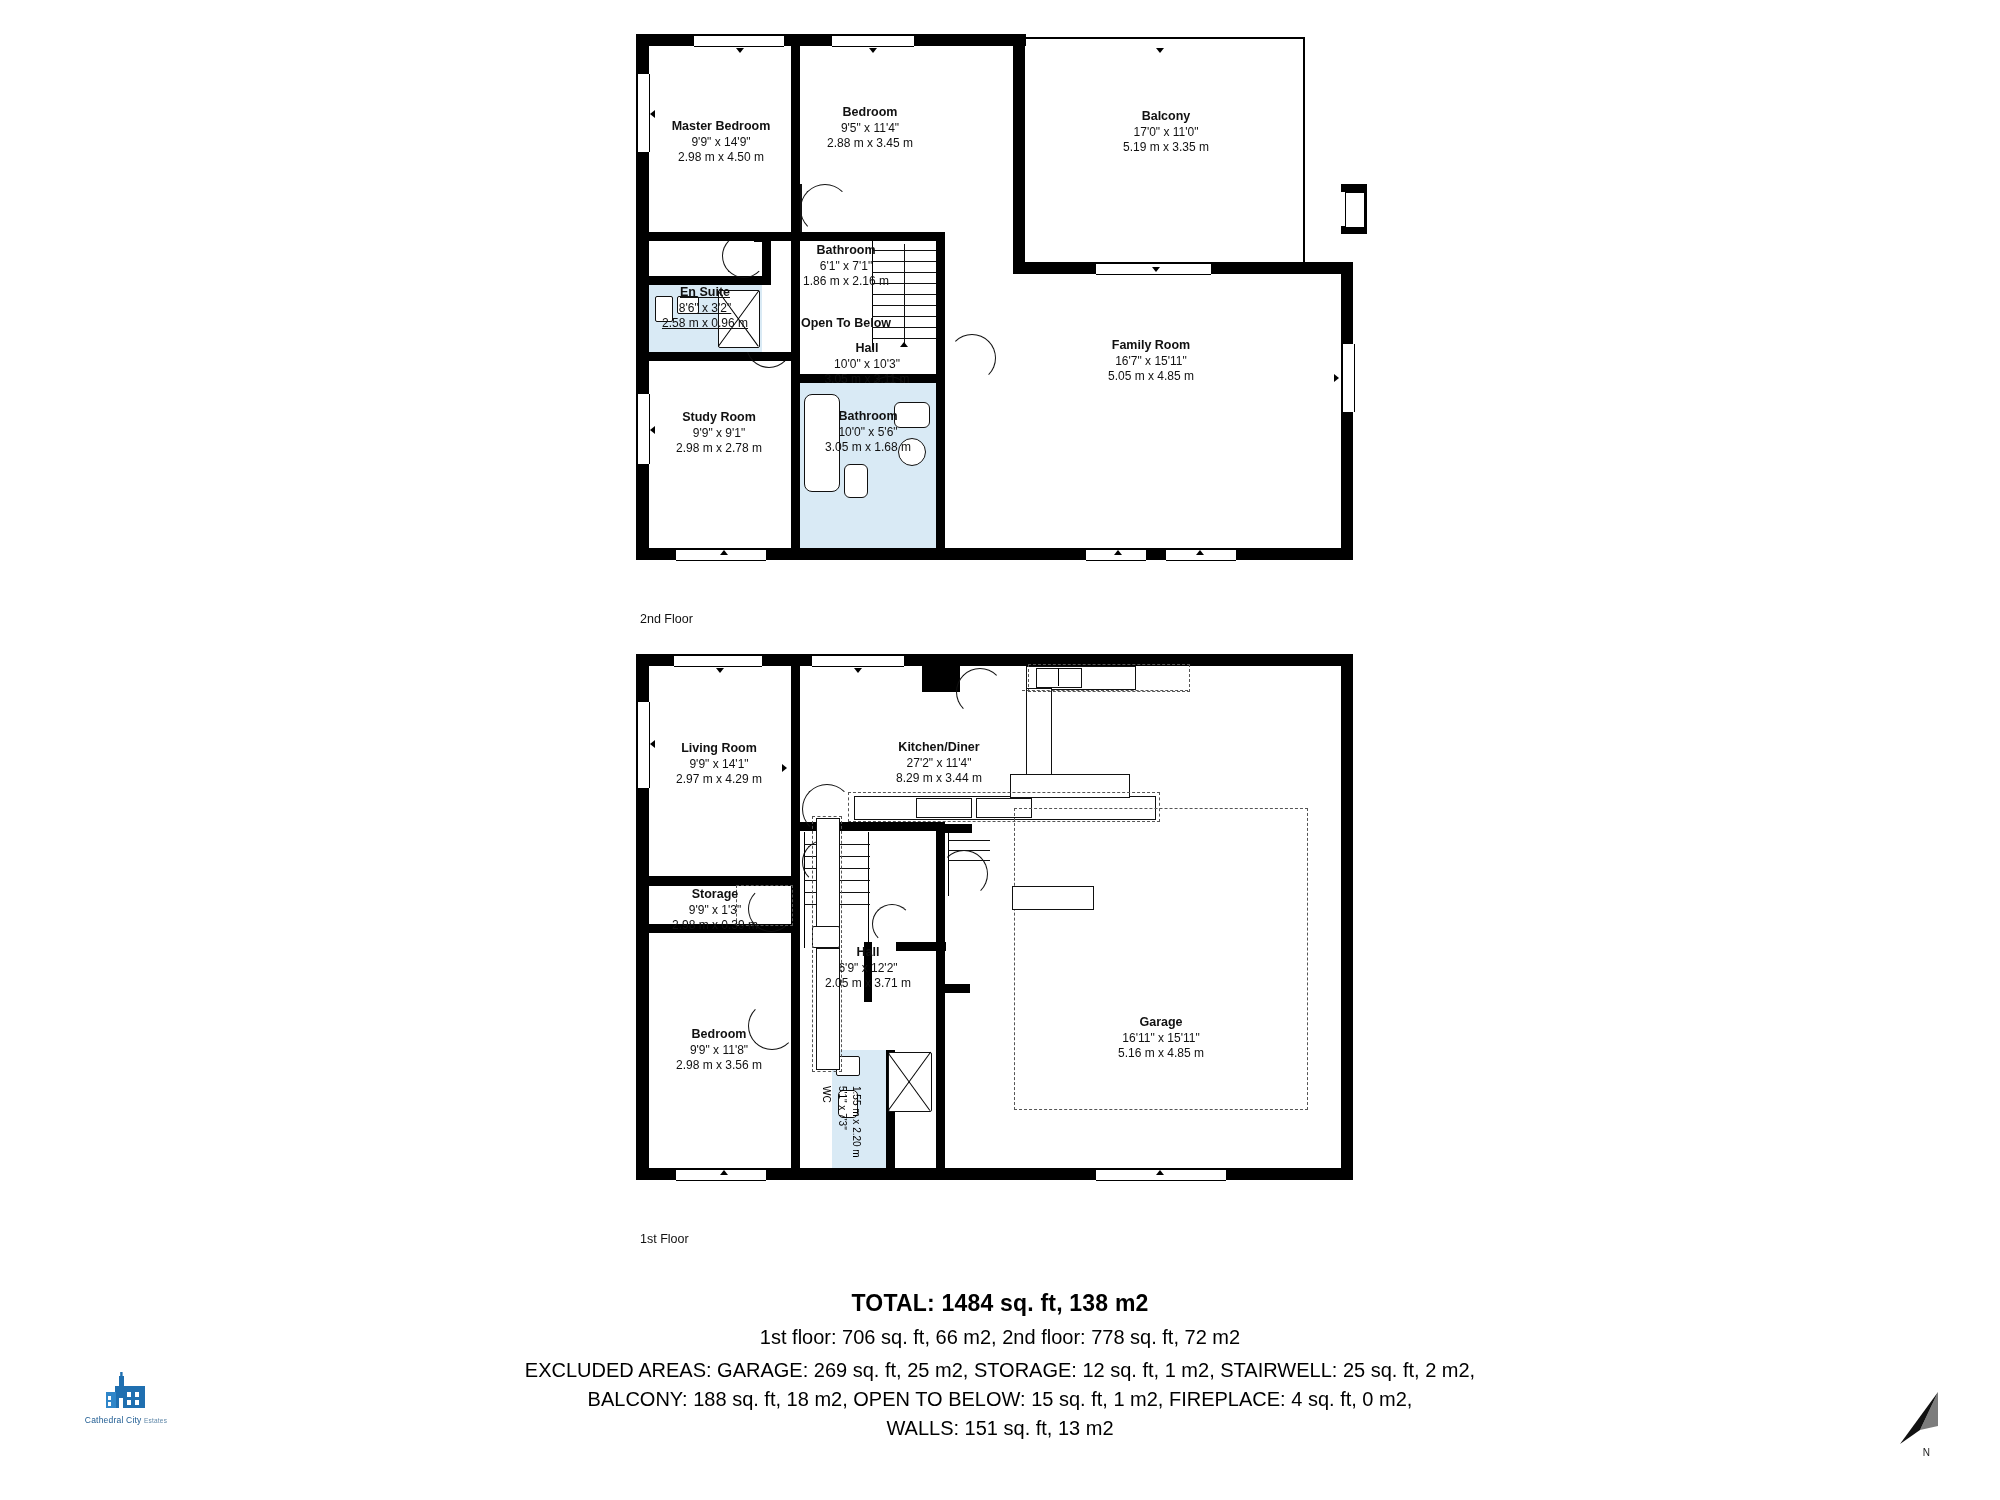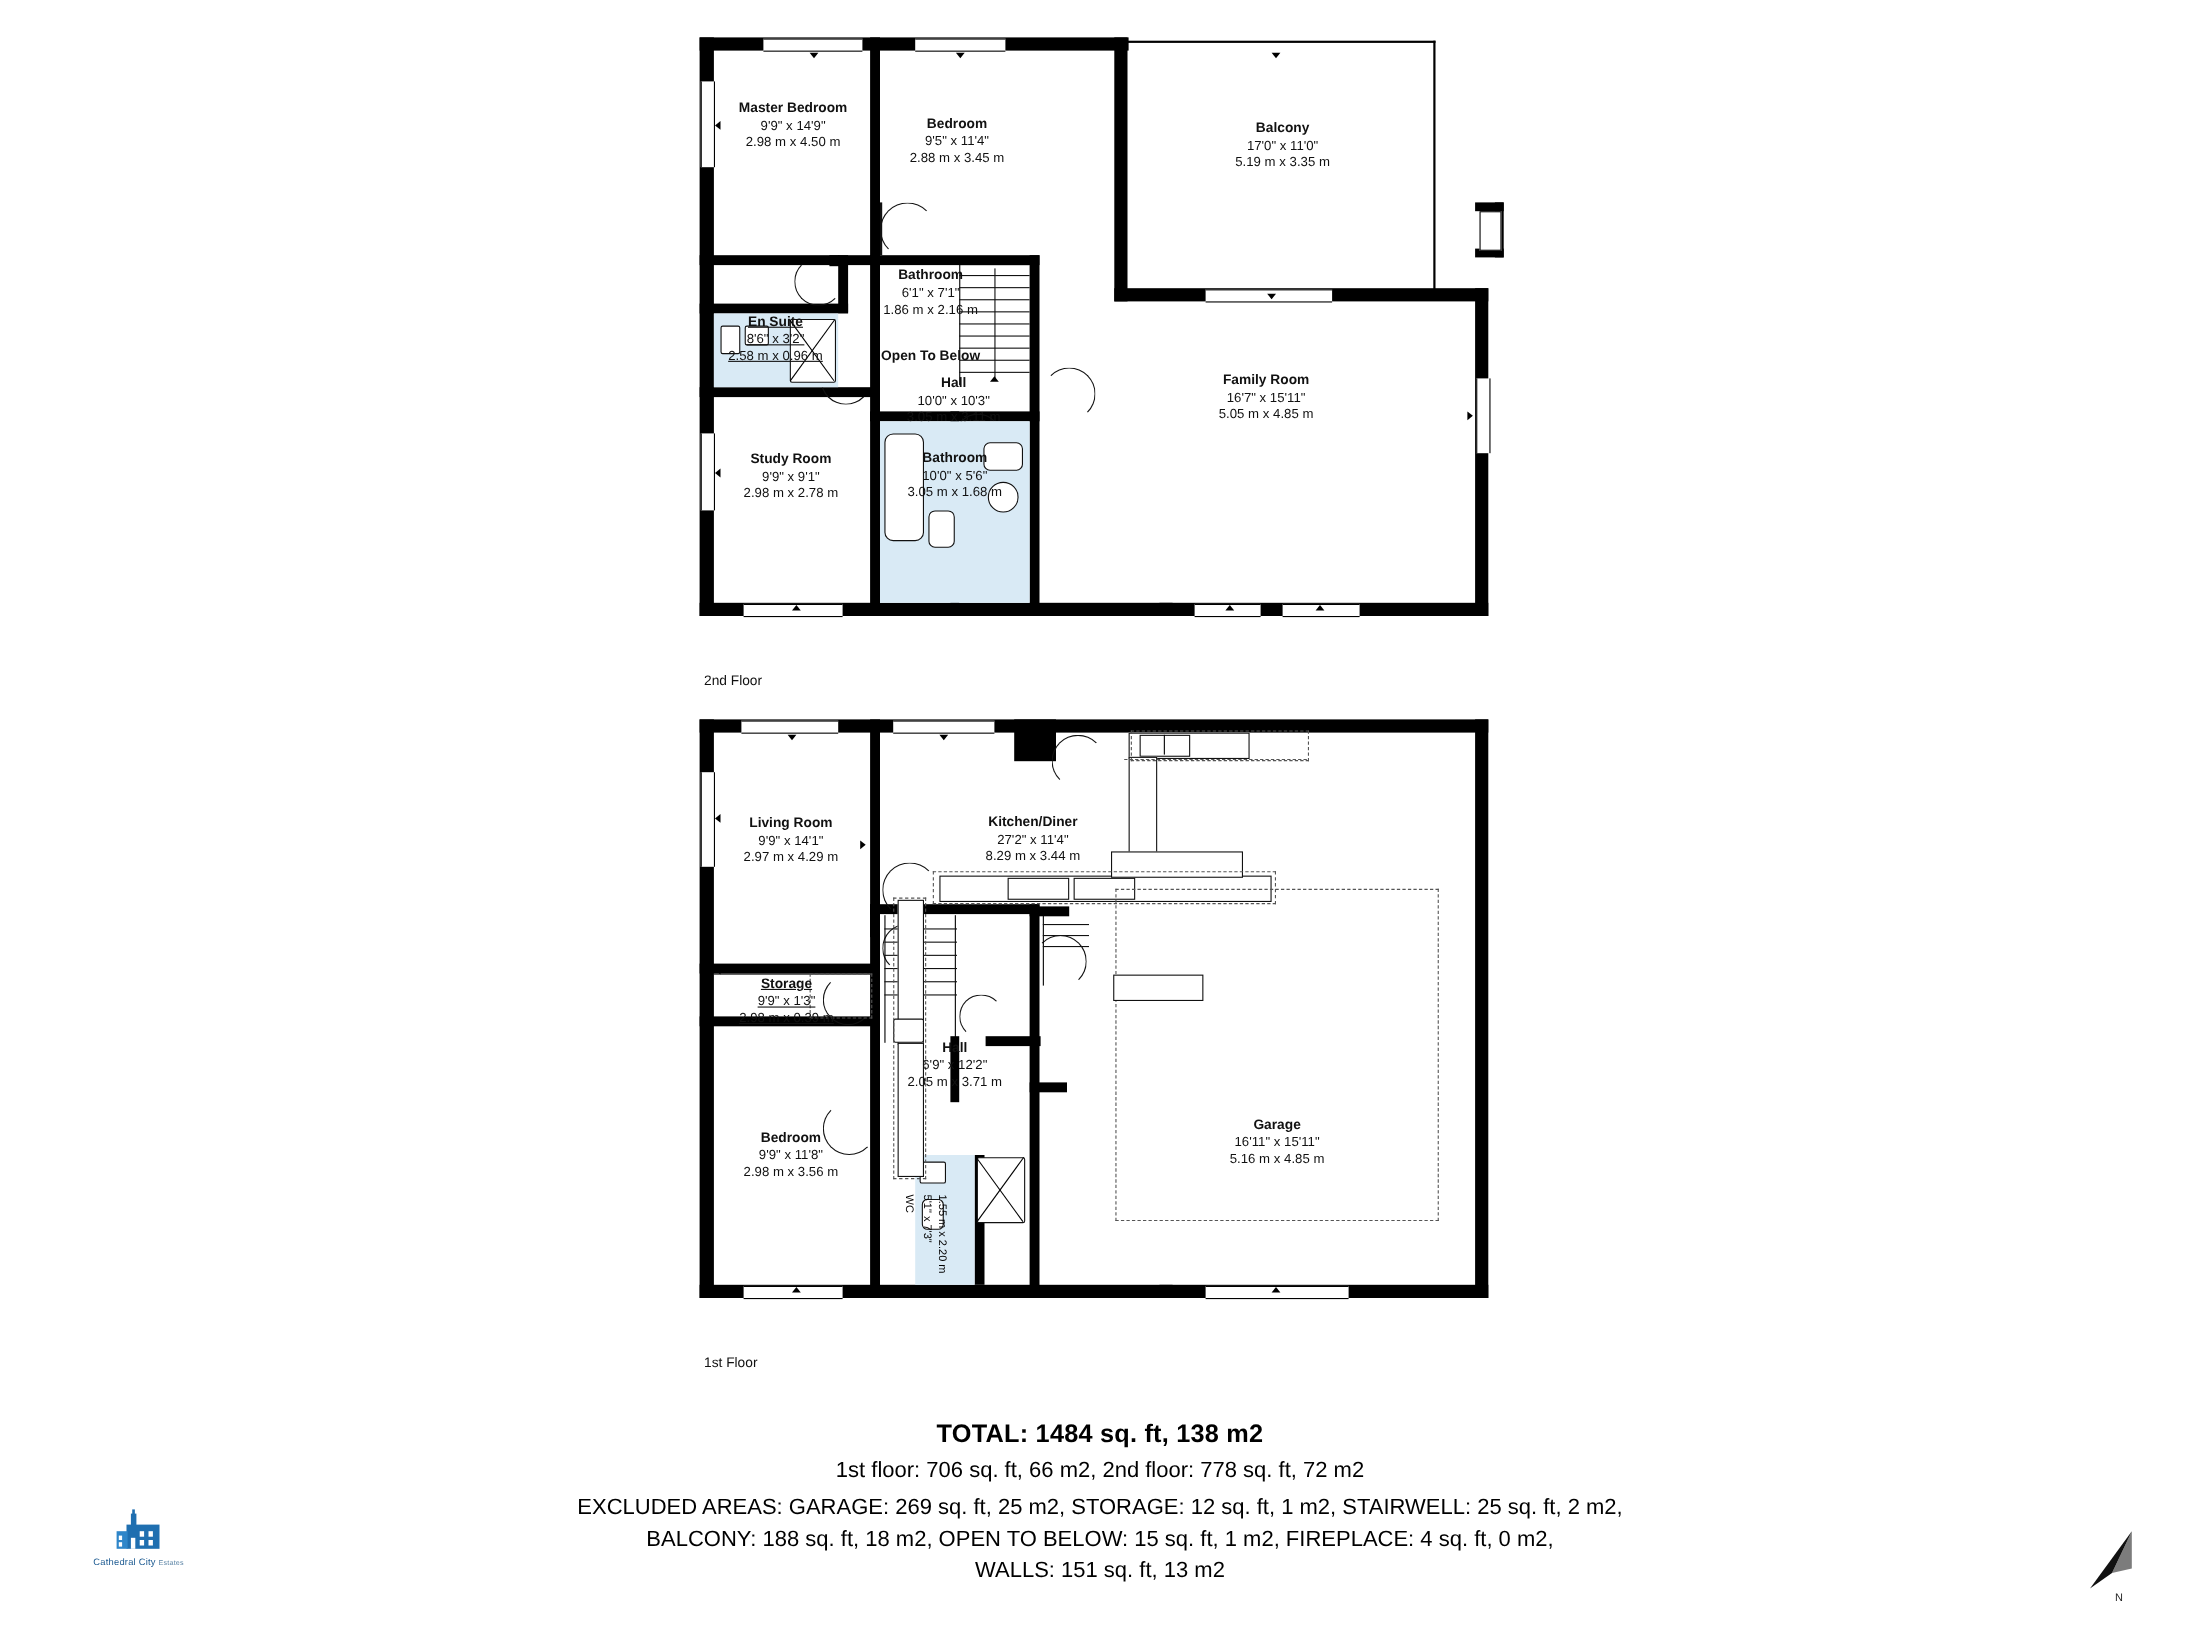--- a/index.html
+++ b/index.html
@@ -140,21 +140,21 @@
     <div class="stair-line" style="left:236px;top:238px;width:64px;"></div>
     <div class="stair-line" style="left:236px;top:249px;width:64px;"></div>
     <div class="stair-line" style="left:236px;top:260px;width:64px;"></div>
     <div class="stair-line" style="left:236px;top:271px;width:64px;"></div>
     <div class="stair-line" style="left:236px;top:282px;width:64px;"></div>
     <div class="stair-line" style="left:236px;top:293px;width:64px;"></div>
     <div class="stair-line" style="left:236px;top:304px;width:64px;"></div>
     <div class="thin" style="left:268px;top:210px;width:1.2px;height:100px;background:#111;"></div>
     <div class="arrow" style="left:264px;top:308px;transform:rotate(180deg);"></div>
 
-    <div class="room-lbl" style="left:10px;top:56px;width:150px;">
+    <div class="room-lbl" style="left:10px;top:84px;width:150px;">
       <div class="nm">Master Bedroom</div>
       <div class="dim">9'9" x 14'9"</div>
       <div class="dim">2.98 m x 4.50 m</div>
     </div>
     <div class="room-lbl" style="left:172px;top:70px;width:124px;">
       <div class="nm">Bedroom</div>
       <div class="dim">9'5" x 11'4"</div>
       <div class="dim">2.88 m x 3.45 m</div>
     </div>
     <div class="room-lbl" style="left:455px;top:74px;width:150px;">
@@ -290,21 +290,21 @@
     <div class="room-lbl" style="left:8px;top:86px;width:150px;">
       <div class="nm">Living Room</div>
       <div class="dim">9'9" x 14'1"</div>
       <div class="dim">2.97 m x 4.29 m</div>
     </div>
     <div class="room-lbl" style="left:218px;top:85px;width:170px;">
       <div class="nm">Kitchen/Diner</div>
       <div class="dim">27'2" x 11'4"</div>
       <div class="dim">8.29 m x 3.44 m</div>
     </div>
-    <div class="room-lbl" style="left:6px;top:232px;width:146px;text-decoration:underline;">
+    <div class="room-lbl" style="left:6px;top:232px;width:146px;">
       <div class="nm">Storage</div>
       <div class="dim">9'9" x 1'3"</div>
       <div class="dim">2.98 m x 0.39 m</div>
     </div>
     <div class="room-lbl" style="left:168px;top:290px;width:128px;">
       <div class="nm">Hall</div>
       <div class="dim">6'9" x 12'2"</div>
       <div class="dim">2.05 m x 3.71 m</div>
     </div>
     <div class="room-lbl" style="left:8px;top:372px;width:150px;">

